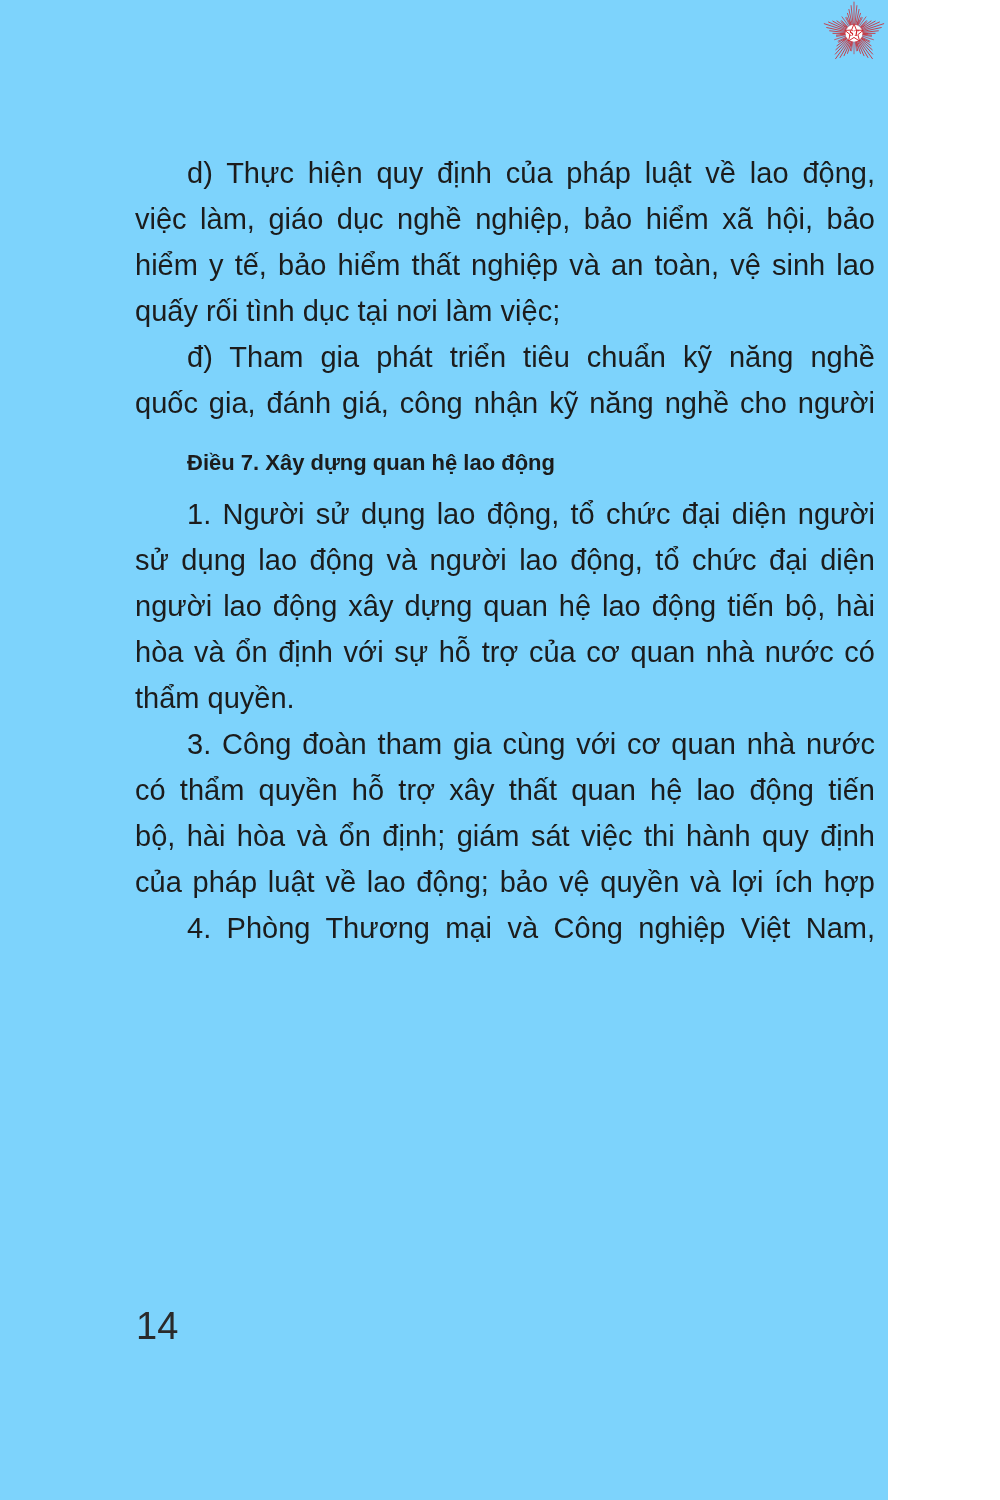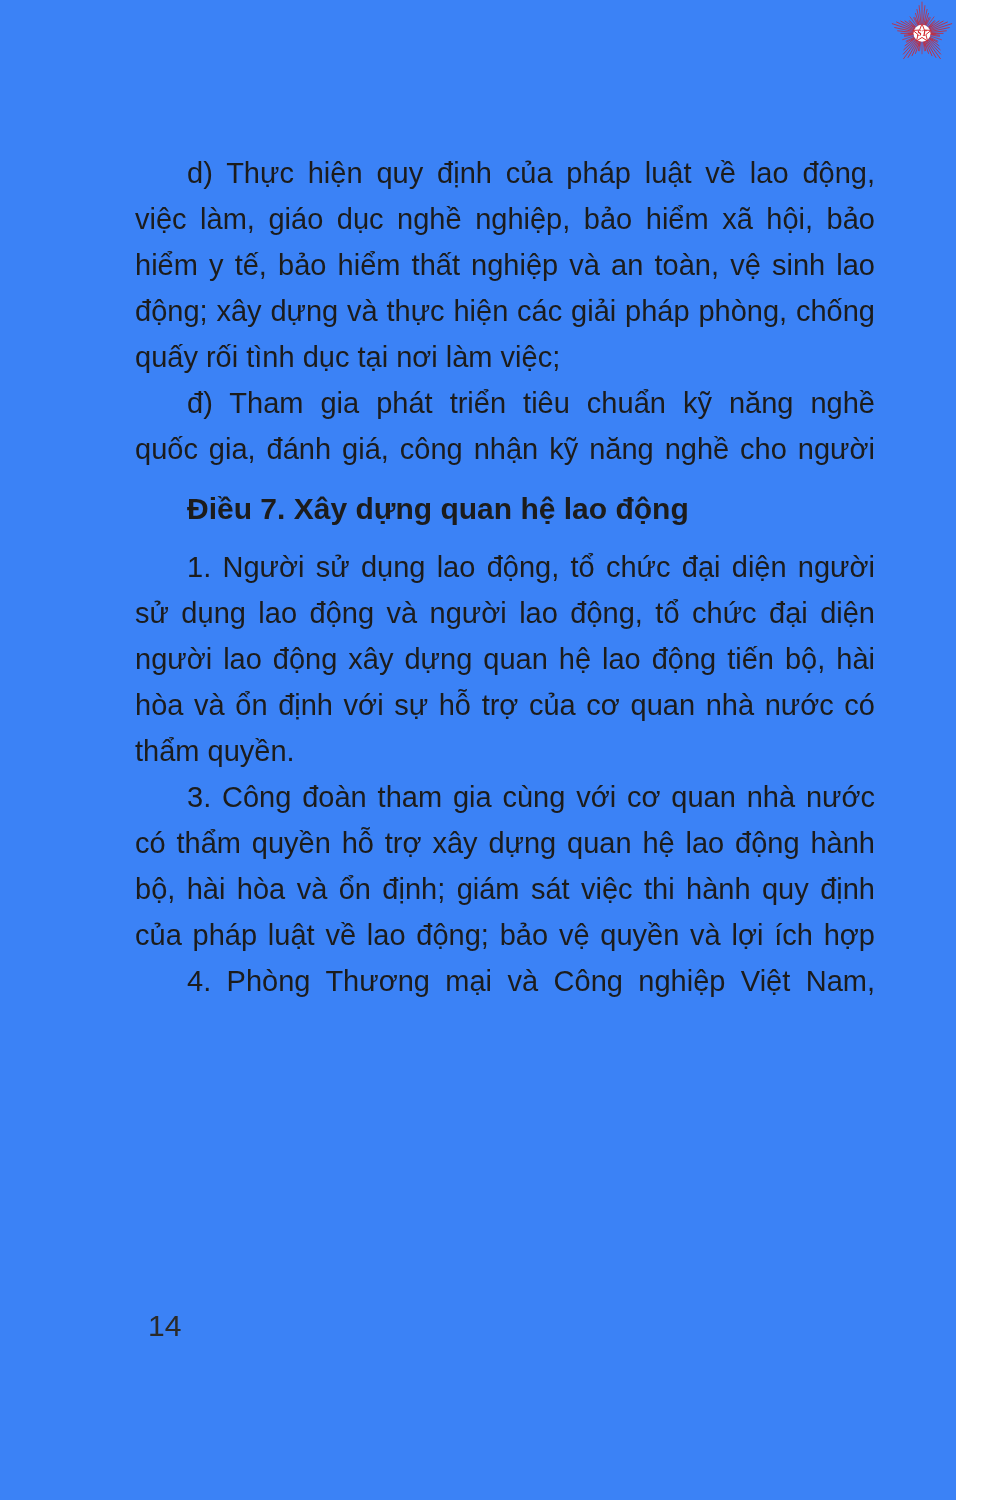--- a/index.html
+++ b/index.html
@@ -2,23 +2,23 @@
 <html lang="vi"><head>
 <meta charset="utf-8">
 <style>
   html, body {
     margin: 0;
     padding: 0;
     background: #ffffff;
   }
   .page {
     position: relative;
-    width: 956px;
+    width: 888px;
     height: 1500px;
-    background: #3b82f6;
+    background: #7dd3fc;
     overflow: hidden;
     font-family: "Liberation Sans", sans-serif;
     color: #1c1c1c;
     text-decoration: underline;
   }
   .logo {
     position: absolute;
     top: -2px;
     right: 0px;
     width: 68px;
@@ -37,31 +37,31 @@
     text-align-last: justify;
     white-space: normal;
   }
   .line.first {
     text-indent: 52px;
   }
   .line.last {
     text-align-last: left;
   }
   .heading {
-    font-size: 30px;
+    font-size: 22px;
     font-weight: bold;
     line-height: 46px;
-    margin: 14px 0 12px 0;
+    margin: 14px 0 5px 0;
     padding-left: 52px;
   }
   .page-number {
     position: absolute;
-    left: 148px;
+    left: 136px;
     top: 1306px;
-    font-size: 30px;
+    font-size: 38px;
     line-height: 40px;
     color: #2a2a2a;
   }
 </style>
 </head>
 <body>
 
 <div class="page">
 
   <svg class="logo" viewBox="0 0 100 100" xmlns="http://www.w3.org/2000/svg" aria-hidden="true">
@@ -99,21 +99,20 @@
     <polygon points="50,38 53.53,47.15 63.31,47.67 55.71,53.85 58.23,63.33 50,58 41.77,63.33 44.29,53.85 36.69,47.67 46.47,47.15" fill="#ffffff" stroke="#d1232a" stroke-width="1.4" stroke-linejoin="round"></polygon>
     <text x="50" y="56.5" text-anchor="middle" font-family="Liberation Serif, serif" font-style="italic" font-weight="bold" font-size="12.5" fill="#d1232a">ST</text>
   </svg>
 
   <div class="content">
 
     <div>
       <div class="line first">d) Thực hiện quy định của pháp luật về lao động,</div>
       <div class="line">việc làm, giáo dục nghề nghiệp, bảo hiểm xã hội, bảo</div>
       <div class="line">hiểm y tế, bảo hiểm thất nghiệp và an toàn, vệ sinh lao</div>
-      <div class="line">động; xây dựng và thực hiện các giải pháp phòng, chống</div>
       <div class="line last">quấy rối tình dục tại nơi làm việc;</div>
     </div>
 
     <div>
       <div class="line first">đ) Tham gia phát triển tiêu chuẩn kỹ năng nghề</div>
       <div class="line">quốc gia, đánh giá, công nhận kỹ năng nghề cho người</div>
     </div>
 
     <div class="heading">Điều 7. Xây dựng quan hệ lao động</div>
 
@@ -121,21 +120,21 @@
     <div>
       <div class="line first">1. Người sử dụng lao động, tổ chức đại diện người</div>
       <div class="line">sử dụng lao động và người lao động, tổ chức đại diện</div>
       <div class="line">người lao động xây dựng quan hệ lao động tiến bộ, hài</div>
       <div class="line">hòa và ổn định với sự hỗ trợ của cơ quan nhà nước có</div>
       <div class="line last">thẩm quyền.</div>
     </div>
 
     <div>
       <div class="line first">3. Công đoàn tham gia cùng với cơ quan nhà nước</div>
-      <div class="line">có thẩm quyền hỗ trợ xây dựng quan hệ lao động hành</div>
+      <div class="line">có thẩm quyền hỗ trợ xây thất quan hệ lao động tiến</div>
       <div class="line">bộ, hài hòa và ổn định; giám sát việc thi hành quy định</div>
       <div class="line">của pháp luật về lao động; bảo vệ quyền và lợi ích hợp</div>
     </div>
 
     <div>
       <div class="line first">4. Phòng Thương mại và Công nghiệp Việt Nam,</div>
     </div>
 
   </div>
 

